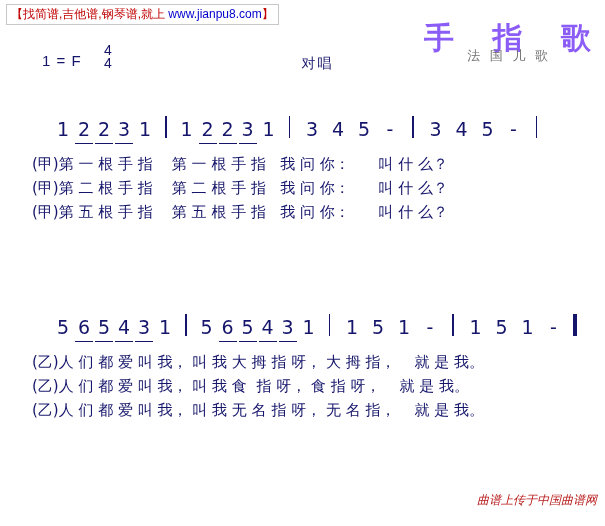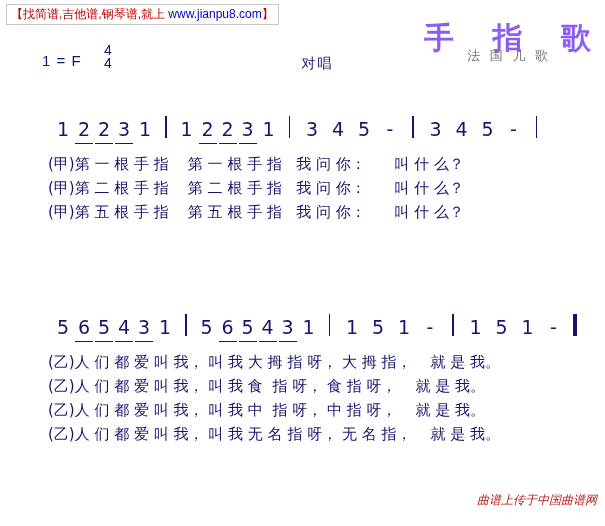--- a/index.html
+++ b/index.html
@@ -142,21 +142,21 @@
   .endline-thin {
     display: inline-block;
     width: 1.5px;
     height: 22px;
     background: #15156b;
     margin: 0 3px 2px 9px;
   }
 
   
   .lyrics {
-    padding-left: 48px;
+    padding-left: 32px;
     margin-top: 12px;
   }
   .lyric-line {
     font-family: "DejaVu Sans", sans-serif;
     font-size: 15px;
     line-height: 24px;
     color: #15156b;
     white-space: pre;
     letter-spacing: 0px;
   }
@@ -266,20 +266,19 @@
         <span class="note" style="width: 26px;">1</span>
         <span class="note" style="width: 26px;">5</span>
         <span class="note" style="width: 26px;">1</span>
         <span class="note" style="width: 26px;">-</span>
       </span>
       <span class="endline"></span>
     </div>
     <div class="lyrics">
       <div class="lyric-line">(乙)人 们 都 爱 叫 我， 叫 我 大 拇 指 呀， 大 拇 指，    就 是 我。</div>
       <div class="lyric-line">(乙)人 们 都 爱 叫 我， 叫 我 食  指 呀， 食 指 呀，    就 是 我。</div>
-      <div class="lyric-line">(乙)人 们 都 爱 叫 我， 叫 我 中  指 呀， 中 指 呀，    就 是 我。</div>
       <div class="lyric-line">(乙)人 们 都 爱 叫 我， 叫 我 无 名 指 呀， 无 名 指，    就 是 我。</div>
     </div>
   </div>
 
 <div class="footer">
   <div class="site">曲谱上传于中国曲谱网</div>
 </div>
 
 </body></html>

